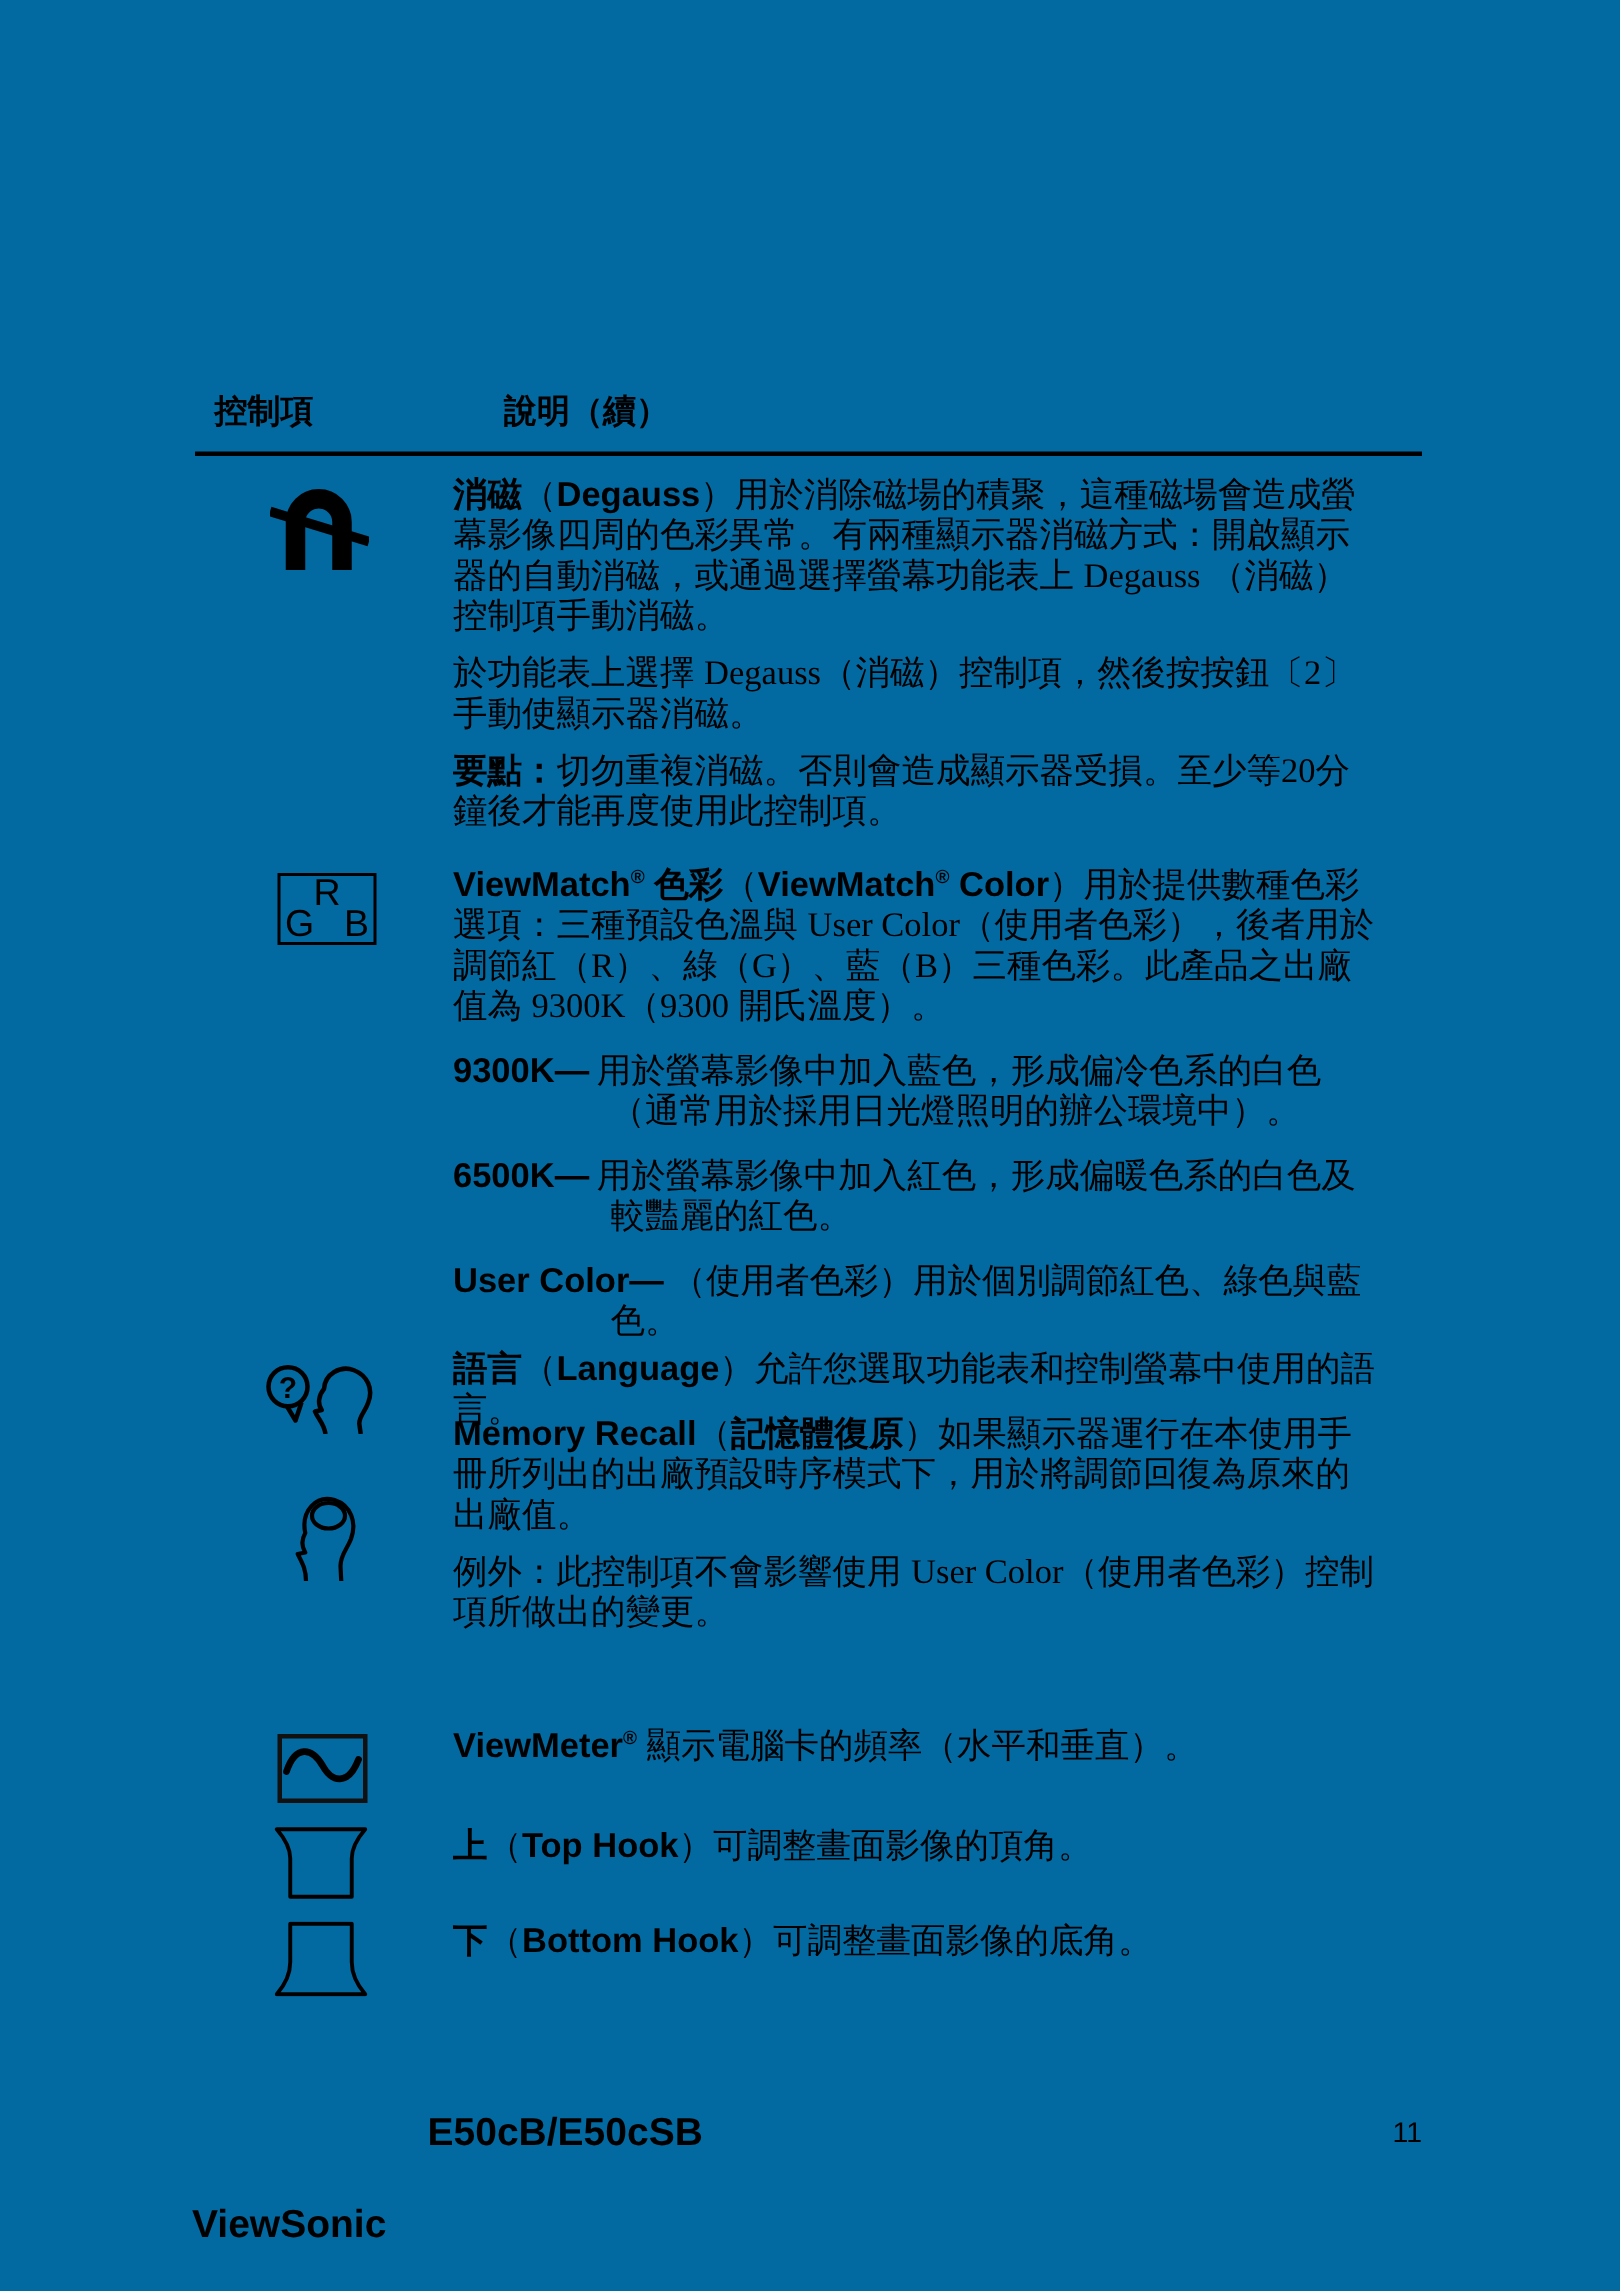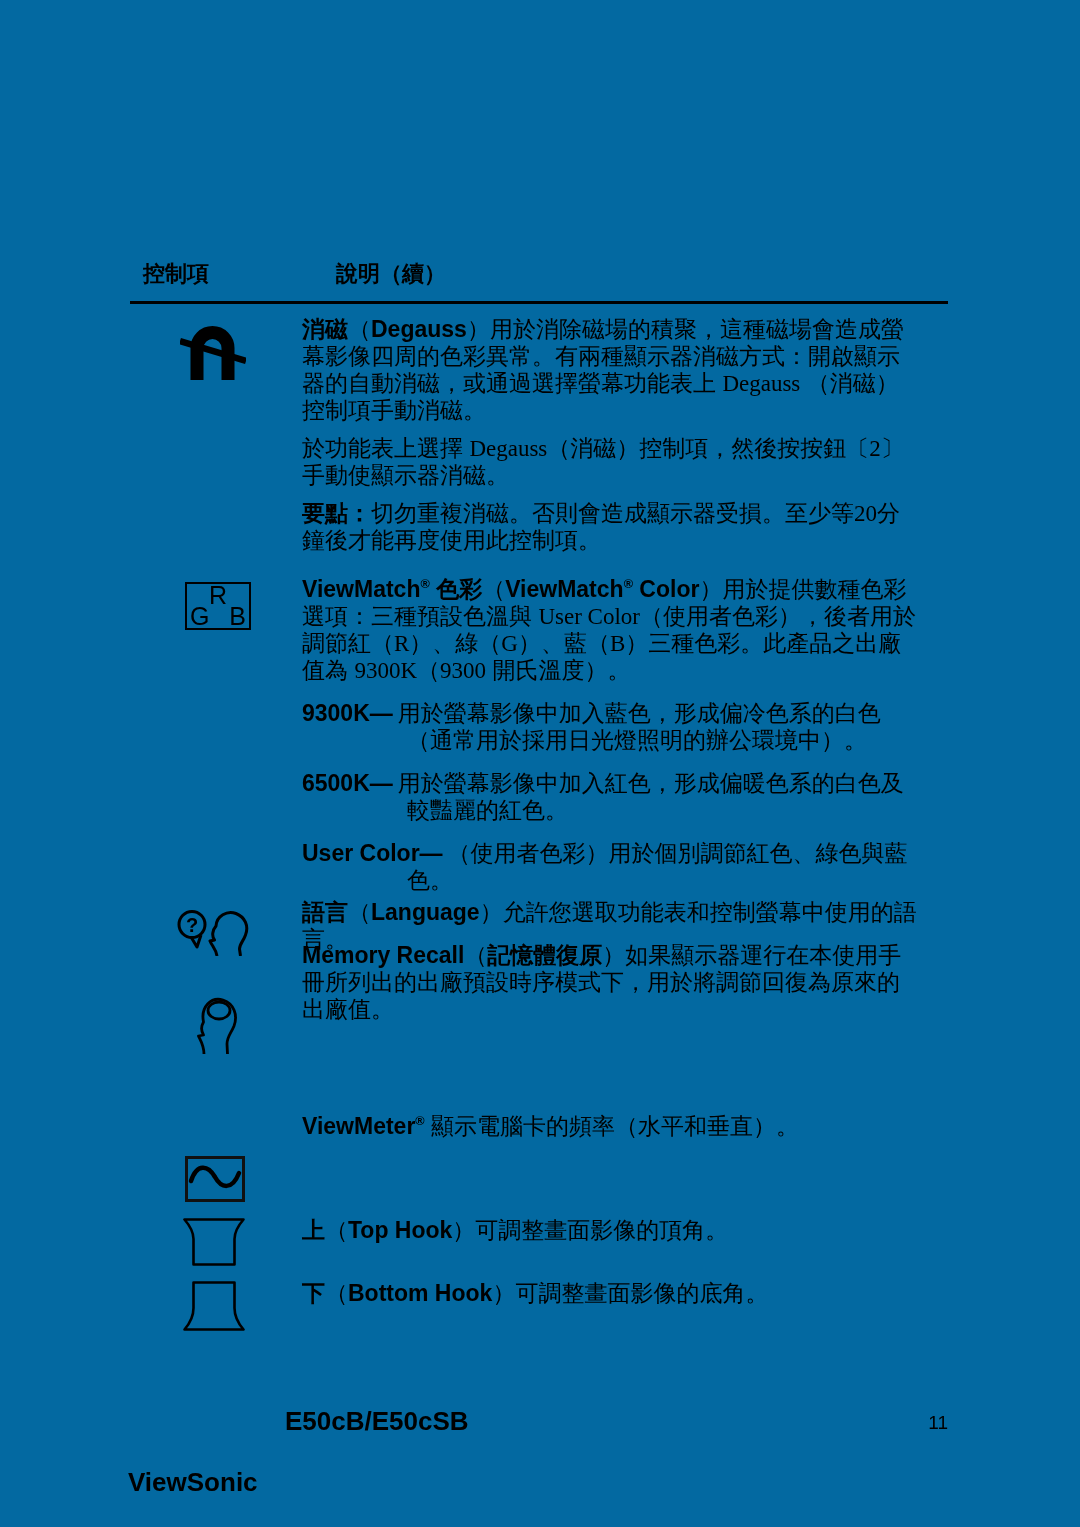--- a/index.html
+++ b/index.html
@@ -20,21 +20,21 @@
   .hdr{position:absolute;top:260px;font-weight:700;font-size:22px;}
   .hdr.c1{left:143px;}
   .hdr.c2{left:302px;padding-left:34px;}
   .rule{position:absolute;left:130px;top:301px;width:818px;height:3px;background:#000;}
 
   .txt{position:absolute;left:302px;width:615px;}
   .s1{top:316px;}
   .s2{top:576px;}
   .s3{top:899px;}
   .s4{top:942px;}
-  .s5{top:1113px;}
+  .s5{top:1150px;}
   .s6{top:1217px;}
   .s7{top:1280px;}
   .para{margin:0 0 11px 0;}
   .para:last-child{margin-bottom:0;}
   .gapL{margin-bottom:16px;}
   .sub{padding-left:105px;text-indent:-105px;margin-bottom:16px;}
   .lbl{margin-right:5px;}
 
   .icon{position:absolute;}
   .ic-degauss{left:180px;top:318px;}
@@ -127,20 +127,21 @@
     <p class="para sub"><span class="b lbl">6500K—</span><span><span>用於螢幕影像中加入紅色，形成偏暖色系的白色及較豔麗的紅色。</span></span></p>
     <p class="para sub"><span class="b lbl">User Color—</span><span><span>（使用者色彩）用於個別調節紅色、綠色與藍色。</span></span></p>
   </div>
 
   <div class="txt s3">
     <p class="para"><span class="b">語言</span><span>（</span><span class="b">Language</span><span>）允許您選取功能表和控制螢幕中使用的語言。</span></p>
   </div>
 
   <div class="txt s4">
     <p class="para"><span class="b">Memory Recall</span><span>（</span><span class="b">記憶體復原</span><span>）如果顯示器運行在本使用手冊所列出的出廠預設時序模式下，用於將調節回復為原來的出廠值。</span></p>
+    <p class="para"><span>例外：此控制項不會影響使用 </span><span class="serif">User Color</span><span>（使用者色彩）控制項所做出的變更。</span></p>
   </div>
 
   <div class="txt s5">
     <p class="para"><span class="b">ViewMeter</span><sup class="b">®</sup><span> 顯示電腦卡的頻率（水平和垂直）。</span></p>
   </div>
 
   <div class="txt s6">
     <p class="para"><span class="b">上</span><span>（</span><span class="b">Top Hook</span><span>）可調整畫面影像的頂角。</span></p>
   </div>
 

